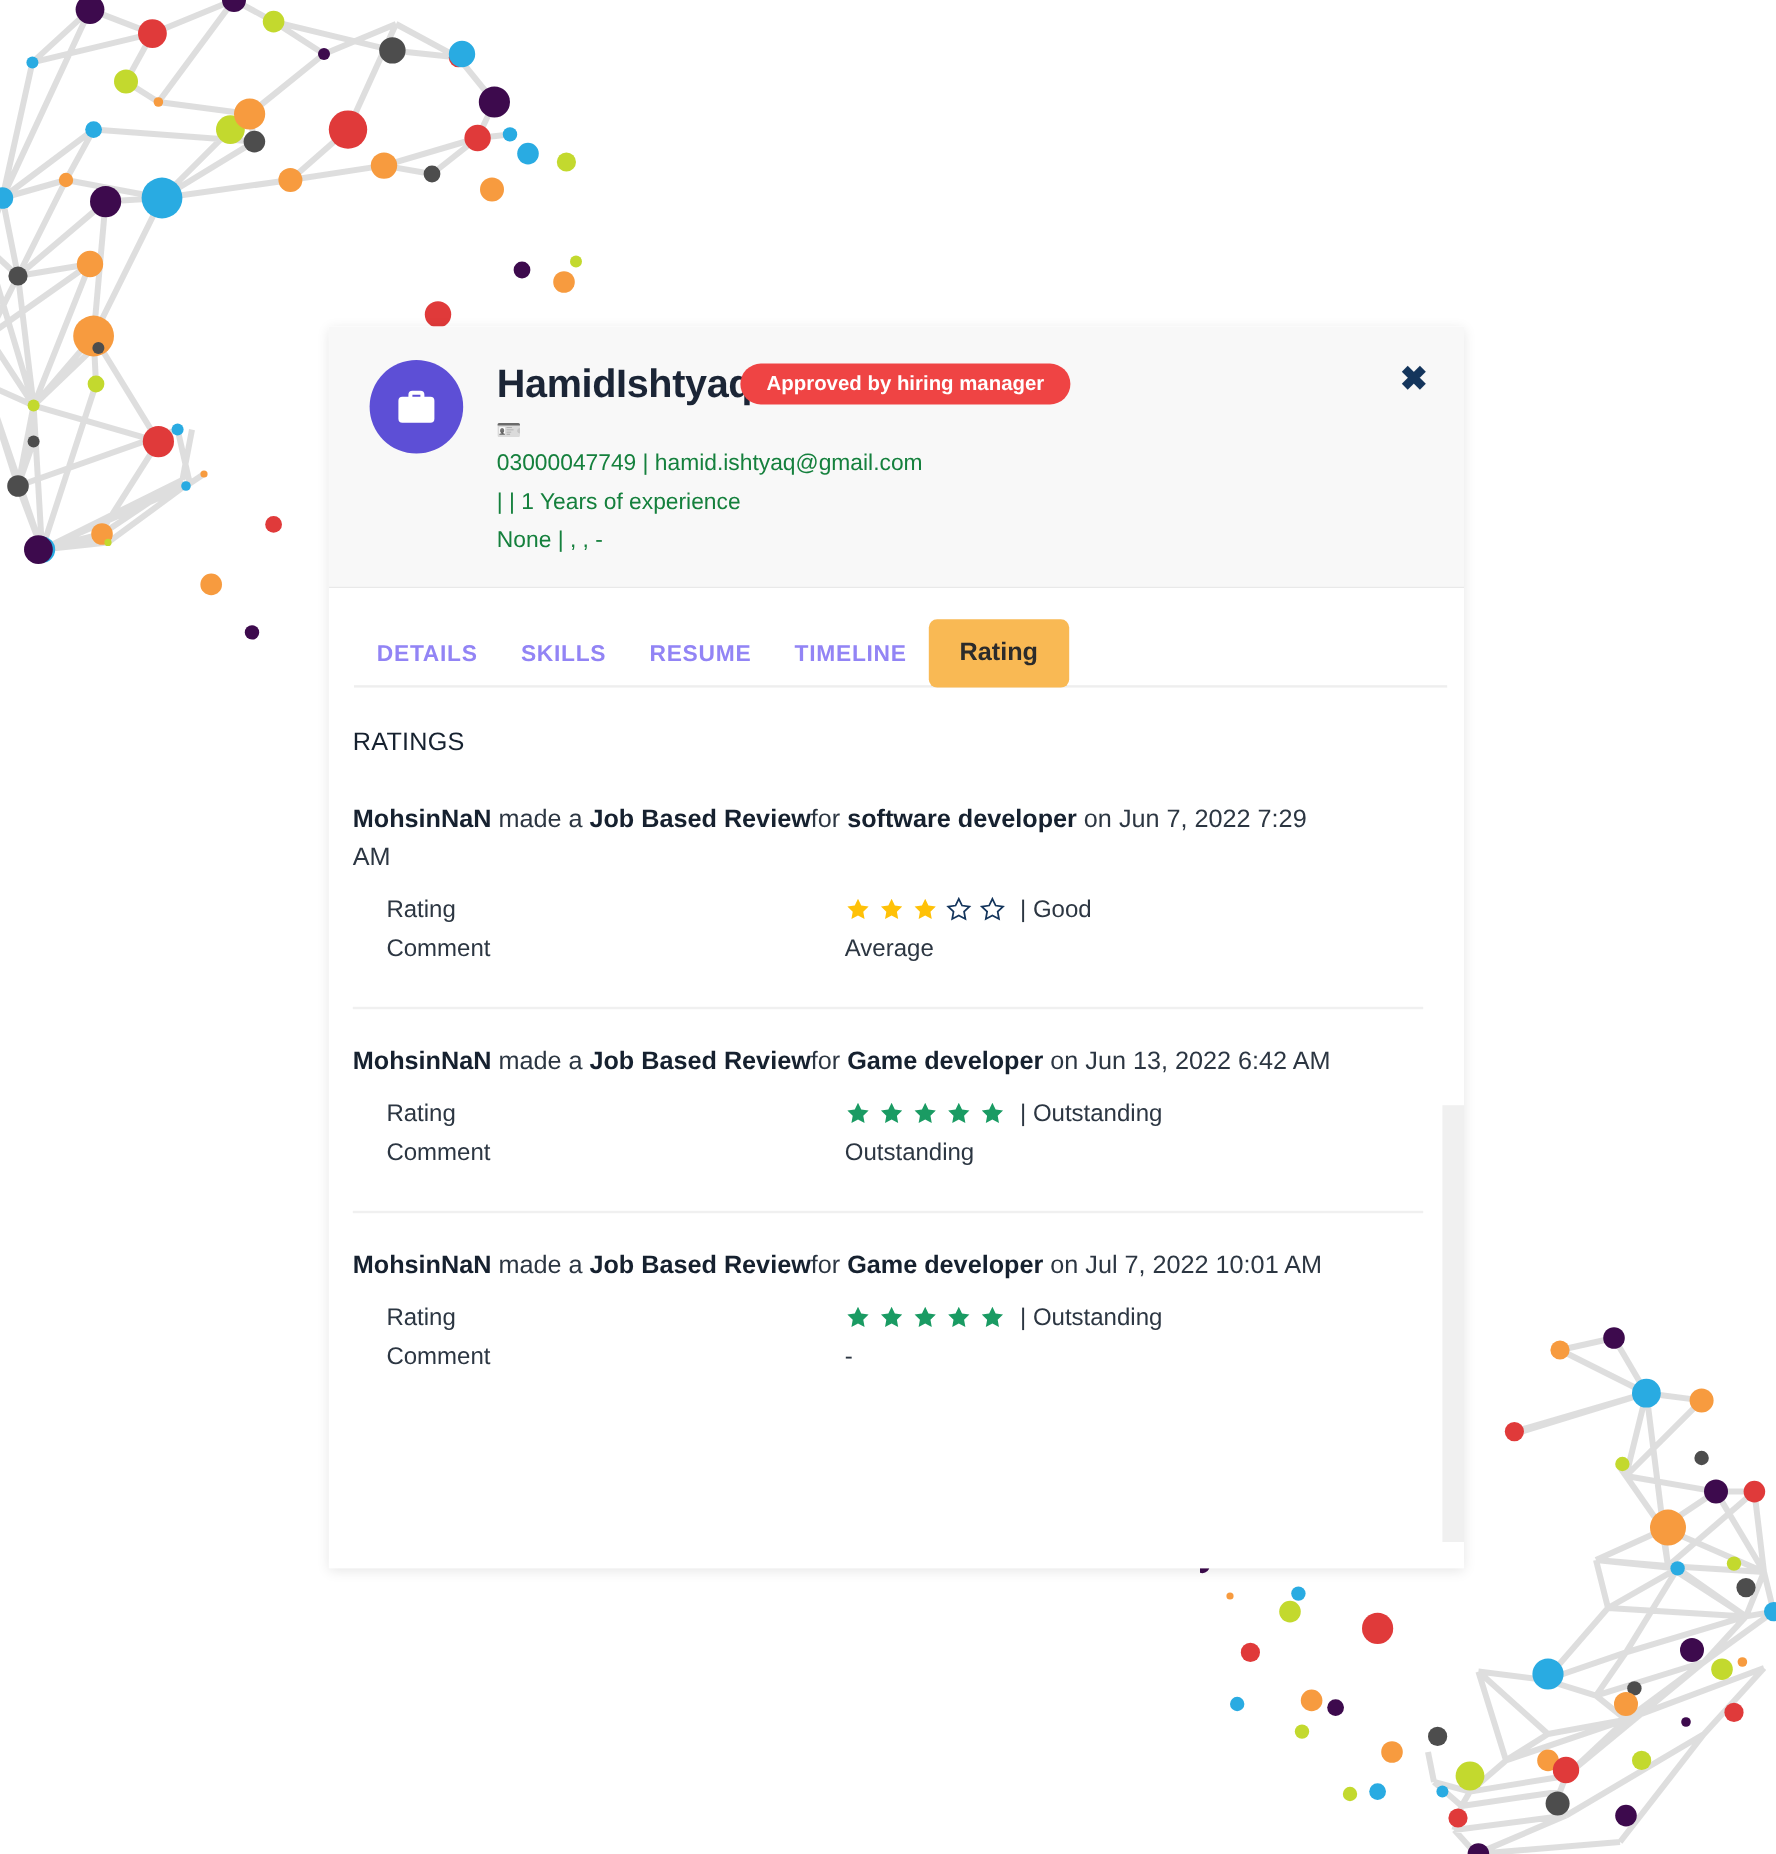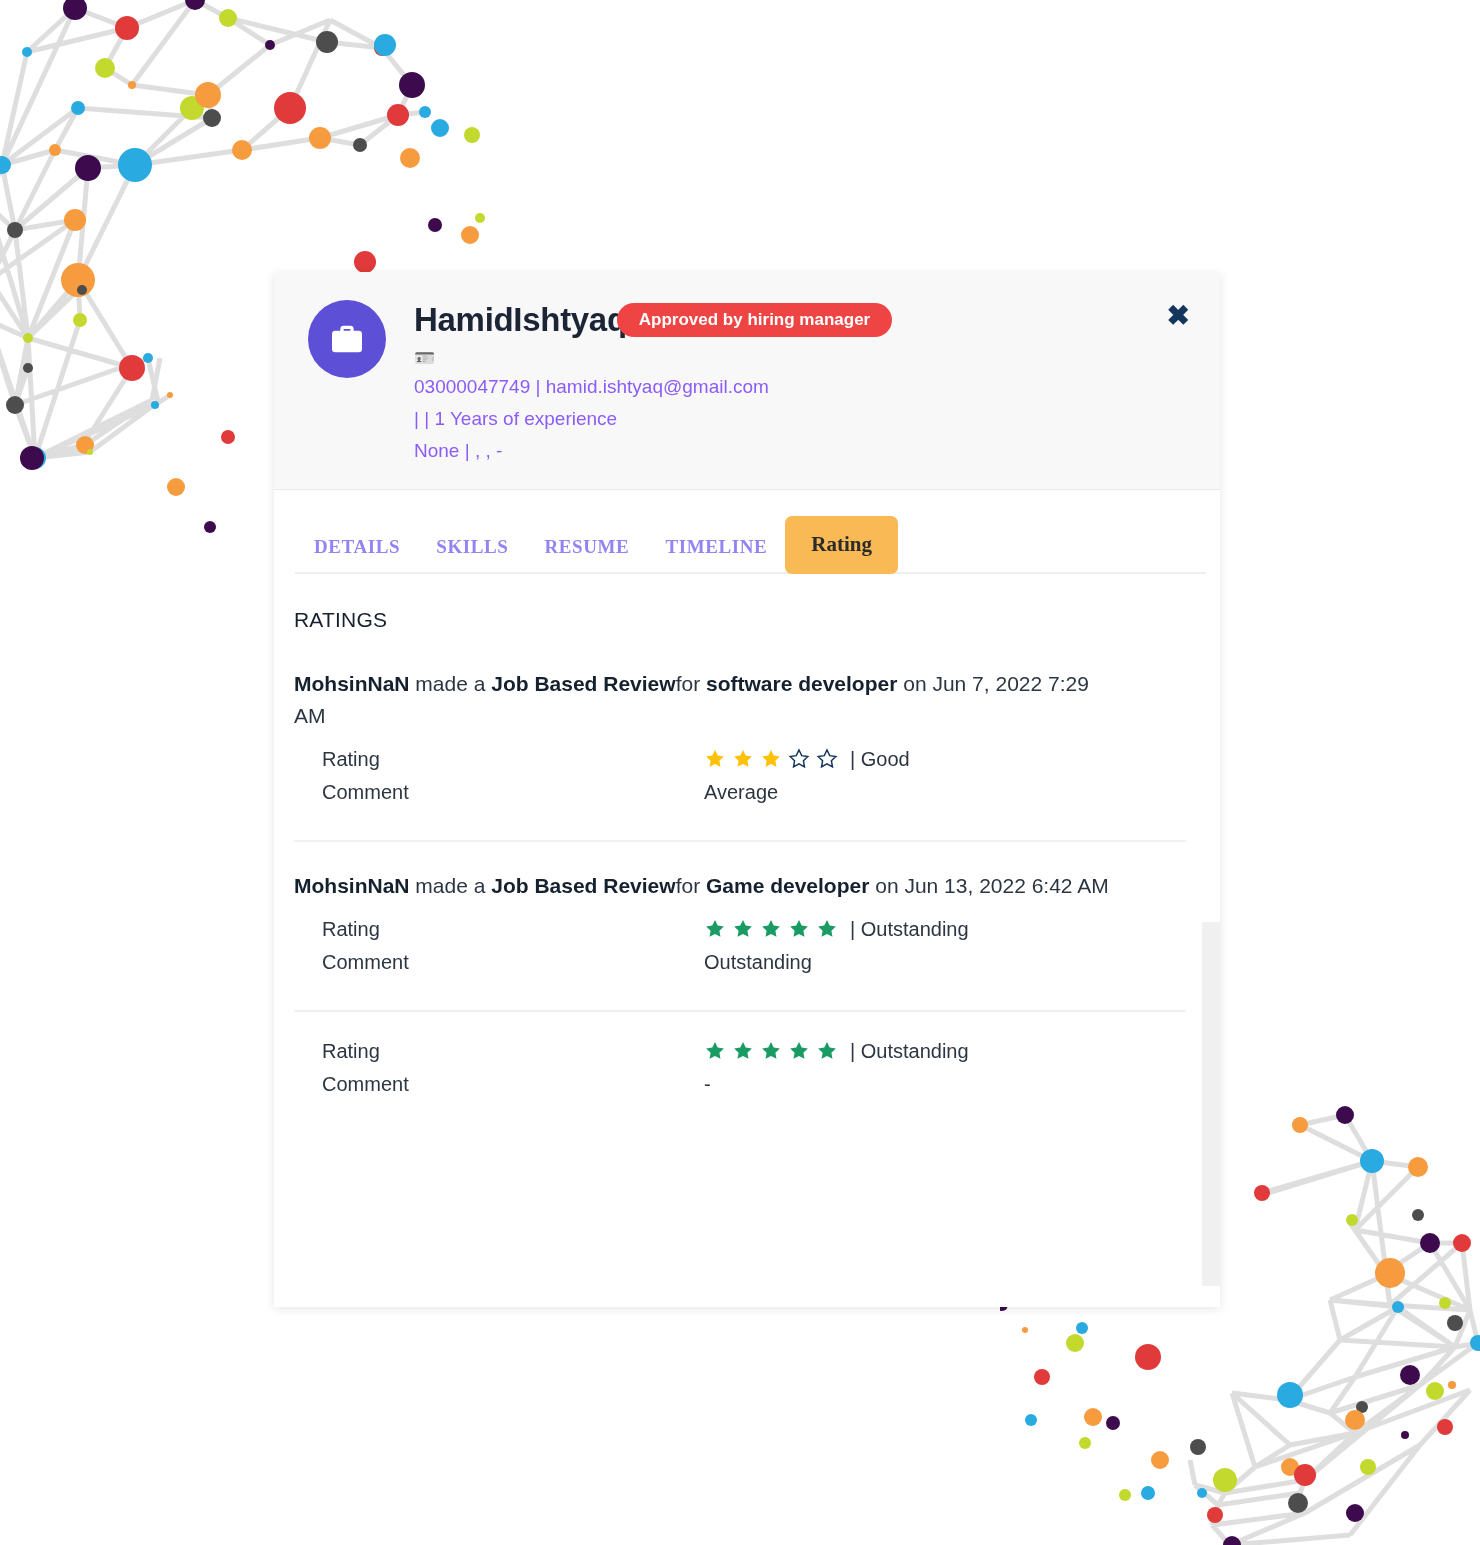--- a/index.html
+++ b/index.html
@@ -91,21 +91,21 @@
     font-size: 17px;
     line-height: 1;
     display: block;
     margin-top: 6px;
     margin-bottom: 4px;
     filter: grayscale(100%);
     color: #45525f;
   }
   .meta-line {
     font-size: 19px;
-    color: #8b5cf6;
+    color: #15803d;
     line-height: 32px;
     white-space: nowrap;
   }
   .close-btn {
     position: absolute;
     right: 30px;
     top: 30px;
     font-size: 28px;
     font-weight: 700;
     color: #14355c;
@@ -132,21 +132,21 @@
   }
   .tab {
     font-size: 19px;
     font-weight: 600;
     color: #9284f5;
     letter-spacing: 0.6px;
     padding: 14px 18px 16px 18px;
     cursor: pointer;
     background: none;
     border: none;
-    font-family: Liberation Serif, serif;
+    font-family: Liberation Sans, sans-serif;
     white-space: nowrap;
   }
   .tab.active {
     background: #f9b954;
     color: #2b2b2b;
     border-radius: 7px;
     font-weight: 600;
     font-size: 21px;
     letter-spacing: 0;
     padding: 16px 26px 17px 26px;
@@ -427,20 +427,21 @@
               </span>
               <span class="rating-word">| Outstanding</span>
             </div>
           </div>
           <div class="kv">
             <div class="kv-key">Comment</div>
             <div class="kv-val">Outstanding</div>
           </div>
         </div>
         <div class="review">
+          <p class="review-head"><b>MohsinNaN</b><span> made a </span><b>Job Based Review</b><span>for </span><b>Game developer</b><span> on </span><span>Jul 7, 2022 10:01 AM</span></p>
           <div class="kv">
             <div class="kv-key">Rating</div>
             <div class="kv-val">
               <span class="stars">
                 <svg viewBox="0 0 24 24" class="star">
                   <path d="M12 2.2l2.95 6.1 6.7.92-4.85 4.66 1.17 6.66L12 17.4l-5.97 3.14 1.17-6.66L2.35 9.22l6.7-.92z" fill="#1a9b63"></path>
                 </svg>
                 <svg viewBox="0 0 24 24" class="star">
                   <path d="M12 2.2l2.95 6.1 6.7.92-4.85 4.66 1.17 6.66L12 17.4l-5.97 3.14 1.17-6.66L2.35 9.22l6.7-.92z" fill="#1a9b63"></path>
                 </svg>

